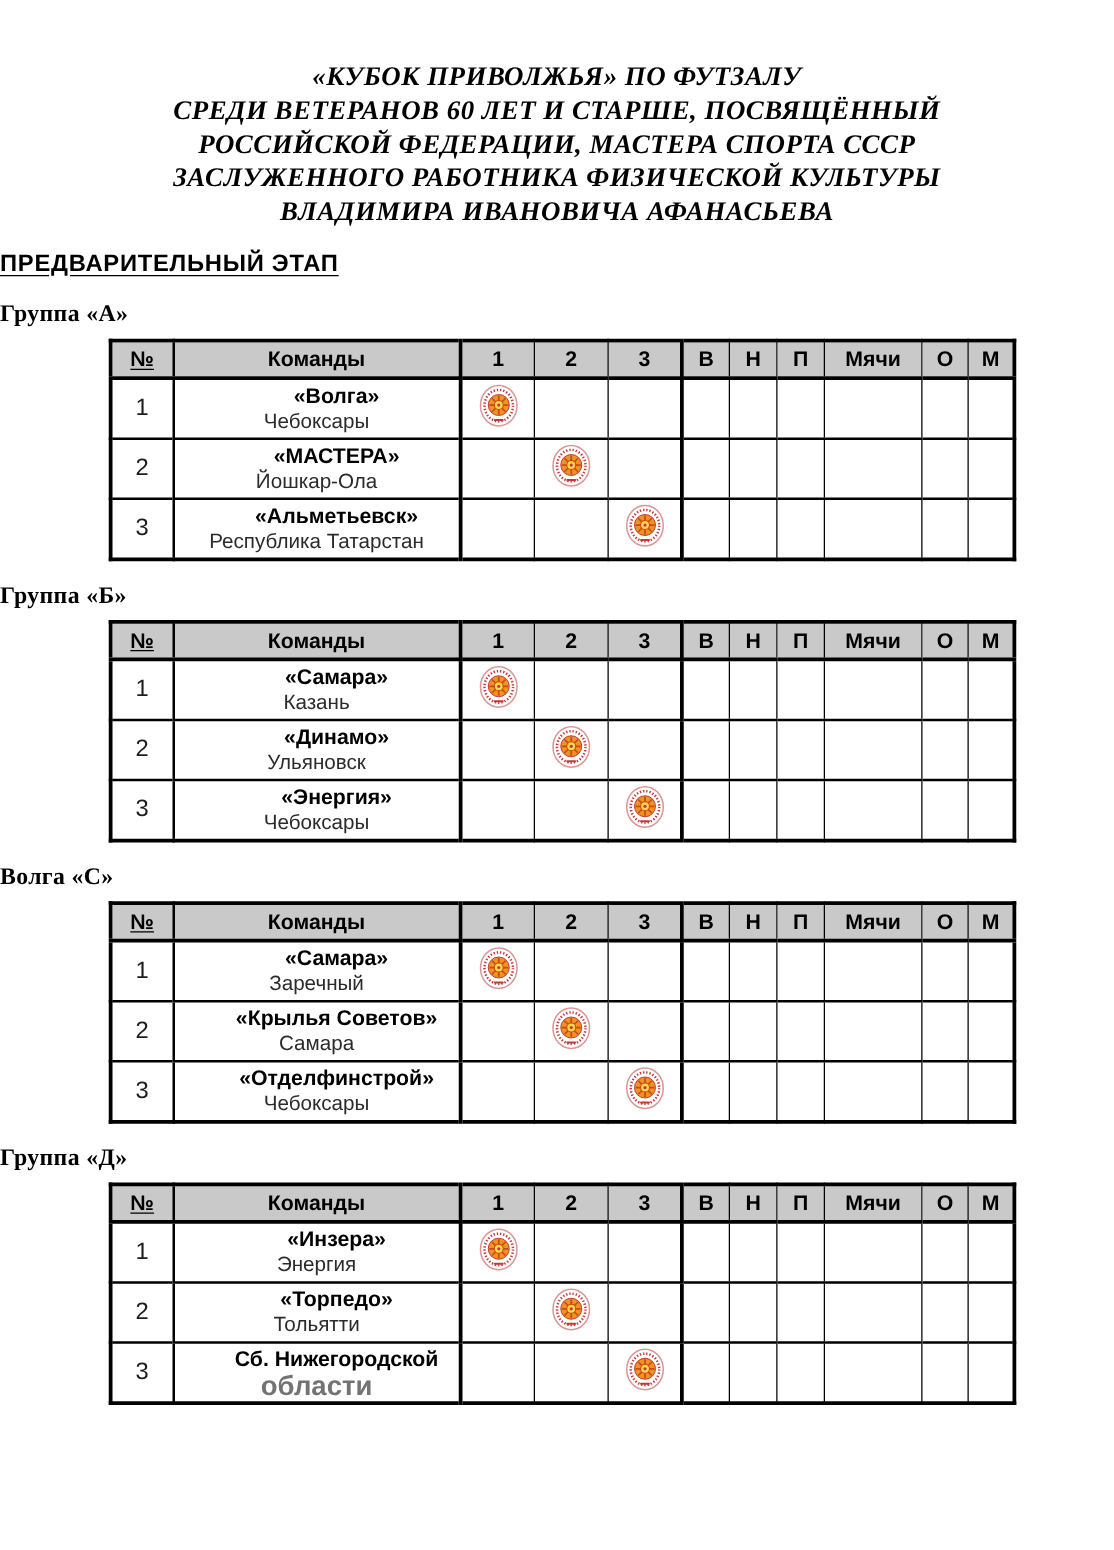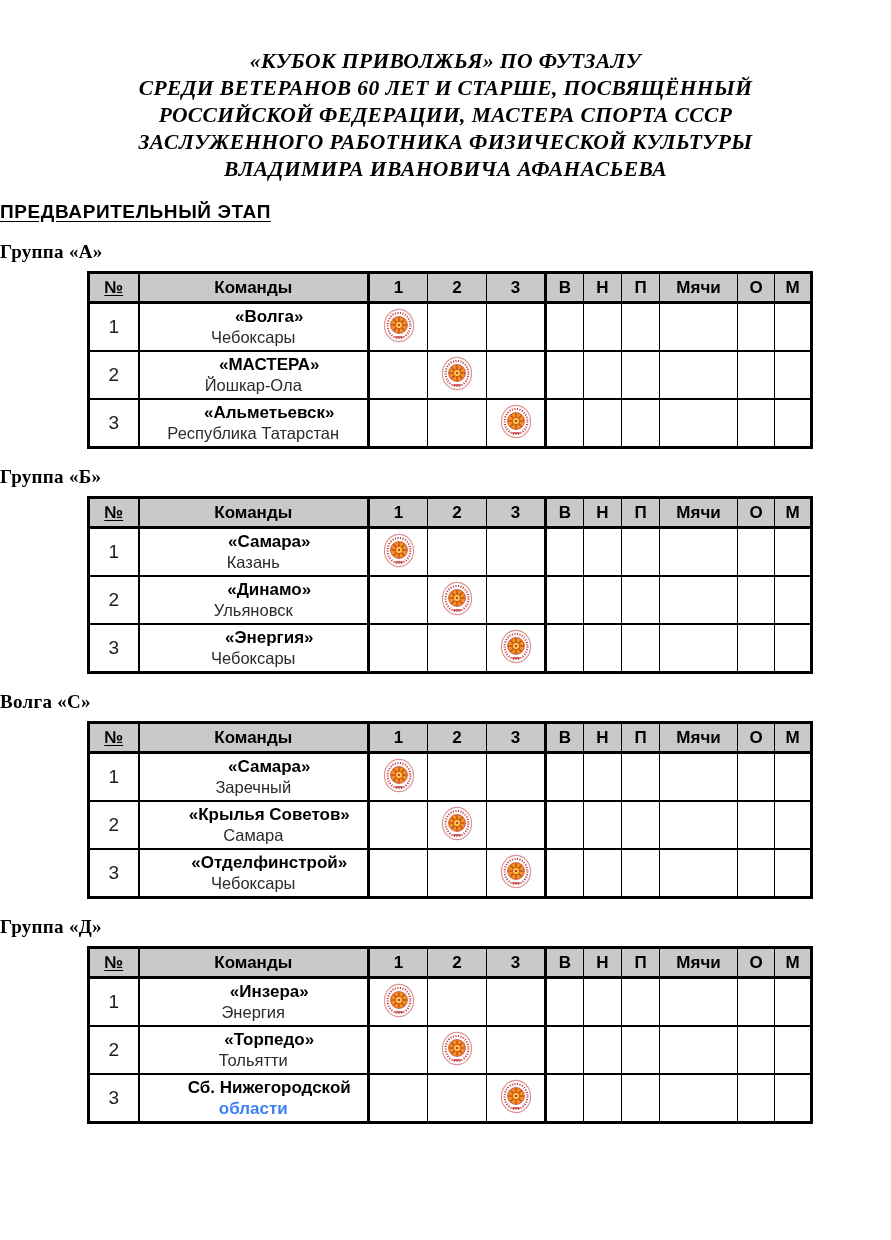--- a/index.html
+++ b/index.html
@@ -43,21 +43,21 @@
   }
   .group-table thead th:first-child{text-decoration:underline;text-underline-offset:2px;}
   .group-table tbody td{height:46px;border-top:2px solid #000;}
   .group-table th:nth-child(1),.group-table td:nth-child(1){border-right:2px solid #000;}
   .group-table th:nth-child(2),.group-table td:nth-child(2){border-right:3px solid #000;}
   .group-table th:nth-child(5),.group-table td:nth-child(5){border-right:3px solid #000;}
 
   .num-cell{font-size:19px;font-weight:400;color:#1c1c1c;}
   .team-name{font-weight:bold;font-size:17px;line-height:21px;margin-left:32px;}
   .team-city{font-weight:400;font-size:16.5px;line-height:21px;color:#2b2b2b;}
-  .team-city.bold{font-weight:bold;color:#3b82f6;font-size:17px;}
+  .team-city.bold{font-weight:bold;color:#737373;font-size:22px;}
 
   .emblem-wrap{display:inline-block;line-height:0;}
 </style>
 </head>
 <body>
 
 <div class="doc">
 
   <div class="title-block">
     <div>«КУБОК ПРИВОЛЖЬЯ» ПО ФУТЗАЛУ</div>

